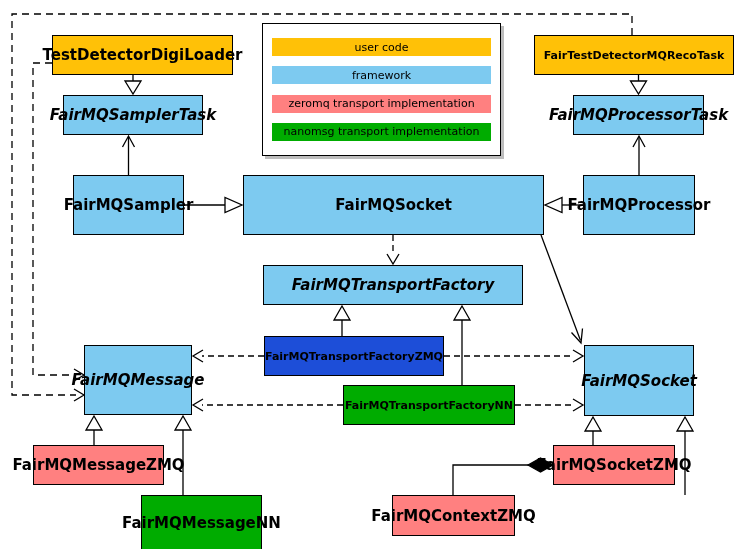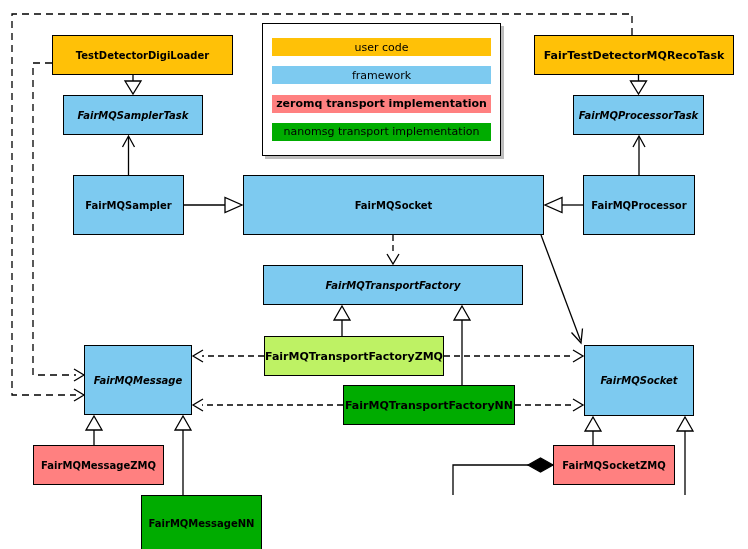--- a/index.html
+++ b/index.html
@@ -9,21 +9,21 @@
     background:#ffffff;
     font-family:"DejaVu Sans","Liberation Sans",sans-serif;
     overflow:hidden;
   }
   #edges{position:absolute;left:0;top:0;width:748px;height:549px;pointer-events:none;}
   .node{
     position:absolute;
     box-sizing:border-box;
     border:1.5px solid #000;
     display:flex;align-items:center;justify-content:center;
-    font-weight:bold;font-size:10px;color:#000;
+    font-weight:bold;font-size:15px;color:#000;
     white-space:nowrap;text-align:center;
   }
   .node.abstract{font-style:italic;}
   .legend-panel{
     position:absolute;box-sizing:border-box;
     background:#fff;border:1.5px solid #000;
     box-shadow:3px 3px 0 #bdbdbd;
     display:flex;flex-direction:column;justify-content:space-evenly;
     padding:4px 0;
   }
@@ -142,49 +142,50 @@
 
     <g>
       <path d="M453,495 V465 H529"></path>
       <polygon points="528,465 540.5,458 553,465 540.5,472" fill="#000"></polygon>
     </g>
   </svg>
 
   <div class="legend-panel" style="left:262px;top:23px;width:239px;height:133px;">
     <div class="legend-row" style="background-color: rgb(255, 193, 7);">user code</div>
     <div class="legend-row" style="background-color: rgb(125, 202, 240);">framework</div>
-    <div class="legend-row" style="background-color: rgb(255, 128, 128); font-weight: bold;">zeromq transport implementation</div>
+    <div class="legend-row" style="background-color: rgb(255, 128, 128);">zeromq transport implementation</div>
     <div class="legend-row" style="background-color: rgb(0, 172, 0);">nanomsg transport implementation</div>
   </div>
 
   <div class="node" style="left: 52px; top: 35px; width: 181px; height: 40px; background-color: rgb(255, 193, 7);">TestDetectorDigiLoader</div>
 
   <div class="node" style="left: 534px; top: 35px; width: 200px; height: 40px; font-size: 11px; background-color: rgb(255, 193, 7);">FairTestDetectorMQRecoTask</div>
 
   <div class="node abstract" style="left: 63px; top: 95px; width: 140px; height: 40px; background-color: rgb(125, 202, 240);">FairMQSamplerTask</div>
 
   <div class="node abstract" style="left: 573px; top: 95px; width: 131px; height: 40px; background-color: rgb(125, 202, 240);">FairMQProcessorTask</div>
 
   <div class="node" style="left: 73px; top: 175px; width: 111px; height: 60px; background-color: rgb(125, 202, 240);">FairMQSampler</div>
 
   <div class="node" style="left: 243px; top: 175px; width: 301px; height: 60px; background-color: rgb(125, 202, 240);">FairMQSocket</div>
 
   <div class="node" style="left: 583px; top: 175px; width: 112px; height: 60px; background-color: rgb(125, 202, 240);">FairMQProcessor</div>
 
   <div class="node abstract" style="left: 263px; top: 265px; width: 260px; height: 40px; background-color: rgb(125, 202, 240);">FairMQTransportFactory</div>
 
-  <div class="node" style="left: 264px; top: 336px; width: 180px; height: 40px; font-size: 11px; background-color: #bef264;">FairMQTransportFactoryZMQ</div>
+  <div class="node" style="left: 264px; top: 336px; width: 180px; height: 40px; font-size: 11px; background-color: #1d4ed8;">FairMQTransportFactoryZMQ</div>
 
   <div class="node" style="left: 343px; top: 385px; width: 172px; height: 40px; font-size: 11px; background-color: rgb(0, 172, 0);">FairMQTransportFactoryNN</div>
 
   <div class="node abstract" style="left: 84px; top: 345px; width: 108px; height: 70px; background-color: rgb(125, 202, 240);">FairMQMessage</div>
 
   <div class="node abstract" style="left: 584px; top: 345px; width: 110px; height: 71px; background-color: rgb(125, 202, 240);">FairMQSocket</div>
 
   <div class="node" style="left: 33px; top: 445px; width: 131px; height: 40px; background-color: rgb(255, 128, 128);">FairMQMessageZMQ</div>
 
   <div class="node" style="left: 103px; top: 495px; width: 121px; height: 56px; background-color: rgb(0, 172, 0); margin-left: 38px;">FairMQMessageNN</div>
 
+  <div class="node" style="left: 392px; top: 495px; width: 123px; height: 41px; background-color: rgb(255, 128, 128);">FairMQContextZMQ</div>
 
   <div class="node" style="left: 553px; top: 445px; width: 122px; height: 40px; background-color: rgb(255, 128, 128);">FairMQSocketZMQ</div>
 
 
 </div>
 
 </body></html>

